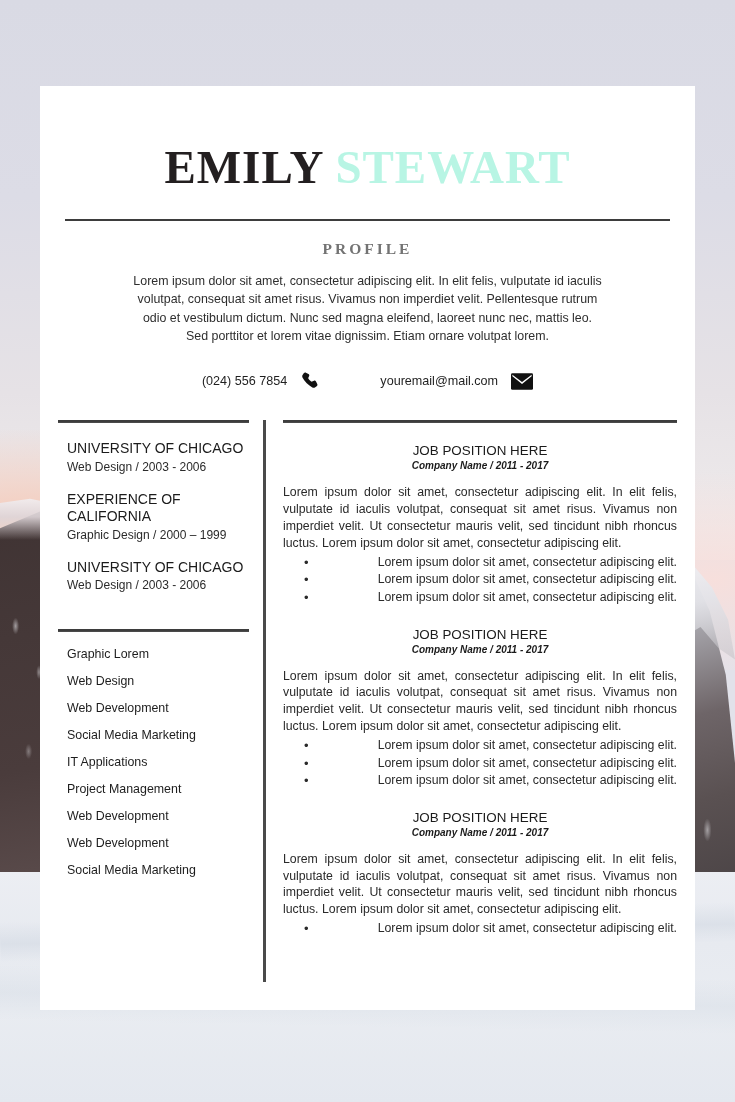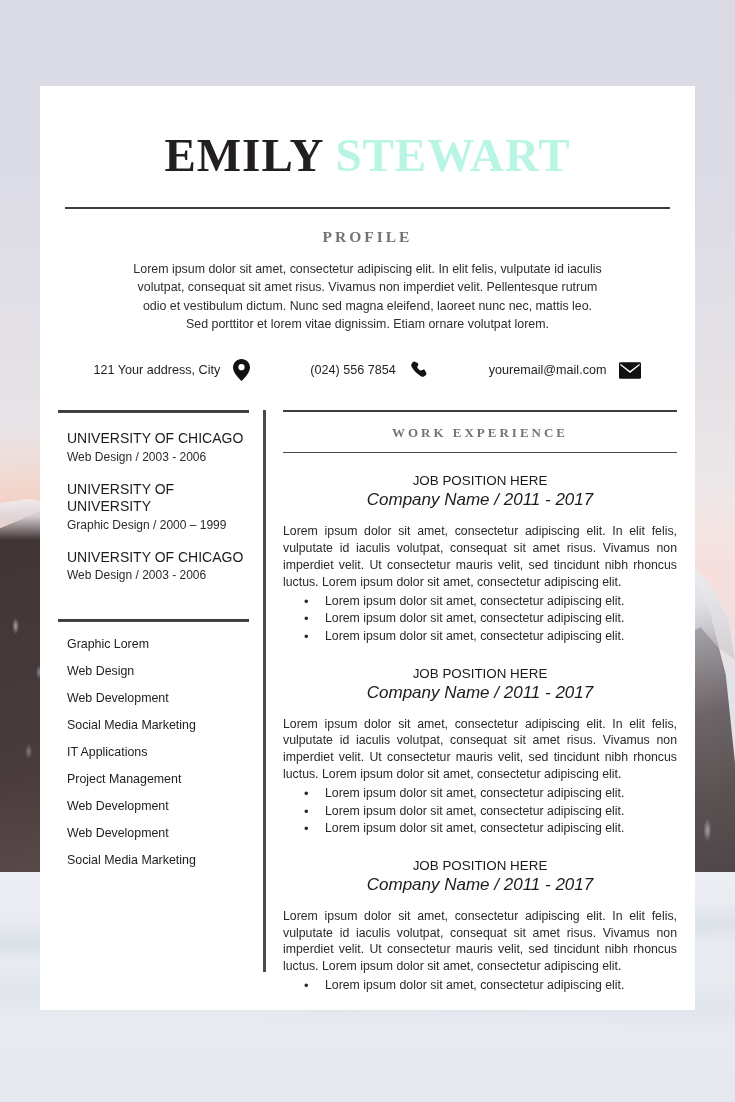--- a/index.html
+++ b/index.html
@@ -94,21 +94,21 @@
       radial-gradient(ellipse 6px 18px at 50% 80%,rgba(244,244,248,.5) 0%,rgba(0,0,0,0) 68%),
       radial-gradient(ellipse 7px 20px at 84% 74%,rgba(246,246,249,.5) 0%,rgba(0,0,0,0) 68%);
   }
 
   
   #page {
     position:absolute;
     left:40px; top:86px;
     width:655px; height:924px;
     background:#ffffff;
-    padding:0 18px;
+    padding:12px 18px;
     overflow:hidden;
   }
 
   
   .name {
     text-align:center;
     font-family:"Liberation Serif", serif;
     font-size:47px;
     font-weight:700;
     letter-spacing:1px;
@@ -220,34 +220,34 @@
   
   .job { margin-top:20px; }
   .job:first-of-type { margin-top:19px; }
   .job-pos {
     text-align:center;
     font-size:13.4px;
     color:#1b1b1b;
   }
   .job-company {
     text-align:center;
-    font-size:17px;
+    font-size:10px;
     font-style:italic;
-    font-weight:400;
+    font-weight:700;
     color:#1b1b1b;
     margin-top:2px;
   }
   .job-desc {
     text-align:justify;
     font-size:12.3px;
     line-height:1.37;
     color:#2a2a2a;
     margin-top:13px;
   }
-  .job-bullets { list-style:none; margin-top:2px; }
+  .job-bullets { list-style:none; margin-top:2px;text-align:right; }
   .job-bullets li {
     position:relative;
     font-size:12.3px;
     line-height:1.43;
     color:#2a2a2a;
     padding-left:42px;
   }
   .job-bullets li::before {
     content:"\2022";
     position:absolute;
@@ -281,29 +281,20 @@
   </div>
 
 
   <div class="rule-thick"></div>
 
   <div class="sec-serif-head profile-head">PROFILE</div>
   <div class="profile-body">Lorem ipsum dolor sit amet, consectetur adipiscing elit. In elit felis, vulputate id iaculis volutpat, consequat sit amet risus. Vivamus non imperdiet velit. Pellentesque rutrum odio et vestibulum dictum. Nunc sed magna eleifend, laoreet nunc nec, mattis leo. Sed porttitor et lorem vitae dignissim. Etiam ornare volutpat lorem.</div>
 
   <div class="contacts">
 
-    <div class="contact">
-      <span>121 Your address, City</span>
-      <span>
-        <svg width="17" height="22" viewBox="0 0 17 22">
-          <path d="M8.5 0C3.8 0 0 3.8 0 8.5C0 14.5 8.5 22 8.5 22S17 14.5 17 8.5C17 3.8 13.2 0 8.5 0Z" fill="#111"></path>
-          <circle cx="8.5" cy="8.2" r="3.1" fill="#fff"></circle>
-        </svg>
-      </span>
-    </div>
 
     <div class="contact">
       <span>(024) 556 7854</span>
       <span>
         <svg width="20" height="20" viewBox="0 0 24 24">
           <path d="M7.2 2.1C6.2 1.6 5.1 1.9 4.5 2.8L3.1 4.9c-.6.9-.6 2 0 3.1 1.2 2.3 2.9 4.6 5 6.7s4.4 3.8 6.7 5c1.1.6 2.2.6 3.1 0l2.1-1.4c.9-.6 1.2-1.7.7-2.7l-1.5-3c-.4-.9-1.5-1.3-2.4-.9l-2.3 1c-.5.2-1 .1-1.4-.3-1-.9-1.9-1.8-2.8-2.8-.4-.4-.5-.9-.3-1.4l1-2.3c.4-.9 0-2-.9-2.4l-3-1.5z" fill="#111"></path>
         </svg>
       </span>
     </div>
 
@@ -327,21 +318,21 @@
       <div>
         <div class="panel-rule-top"></div>
         <div class="panel-rule-bottom"></div>
 
         <div class="edu-list">
           <div class="edu-item">
             <div class="edu-school">UNIVERSITY OF CHICAGO</div>
             <div class="edu-detail">Web Design / 2003 - 2006</div>
           </div>
           <div class="edu-item">
-            <div class="edu-school">UNIVERSITY OF UNIVERSITY</div>
+            <div class="edu-school">EXPERIENCE OF CALIFORNIA</div>
             <div class="edu-detail">Graphic Design / 2000 – 1999</div>
           </div>
           <div class="edu-item">
             <div class="edu-school">UNIVERSITY OF CHICAGO</div>
             <div class="edu-detail">Web Design / 2003 - 2006</div>
           </div>
         </div>
       </div>
 
       <div class="exp-block">
@@ -358,21 +349,20 @@
           <div class="exp-item">Web Development</div>
           <div class="exp-item">Web Development</div>
           <div class="exp-item">Social Media Marketing</div>
         </div>
       </div>
 
     </div>
 
     <div class="col-right">
       <div class="panel-rule-top"></div>
-      <div class="sec-serif-head panel-head center">WORK EXPERIENCE</div>
       <div class="panel-rule-bottom"></div>
 
       <div class="job">
         <div class="job-pos">JOB POSITION HERE</div>
         <div class="job-company">Company Name / 2011 - 2017</div>
         <div class="job-desc">Lorem ipsum dolor sit amet, consectetur adipiscing elit. In elit felis, vulputate id iaculis volutpat, consequat sit amet risus. Vivamus non imperdiet velit. Ut consectetur mauris velit, sed tincidunt nibh rhoncus luctus. Lorem ipsum dolor sit amet, consectetur adipiscing elit.</div>
         <ul class="job-bullets">
           <li>Lorem ipsum dolor sit amet, consectetur adipiscing elit.</li>
           <li>Lorem ipsum dolor sit amet, consectetur adipiscing elit.</li>
           <li>Lorem ipsum dolor sit amet, consectetur adipiscing elit.</li>

